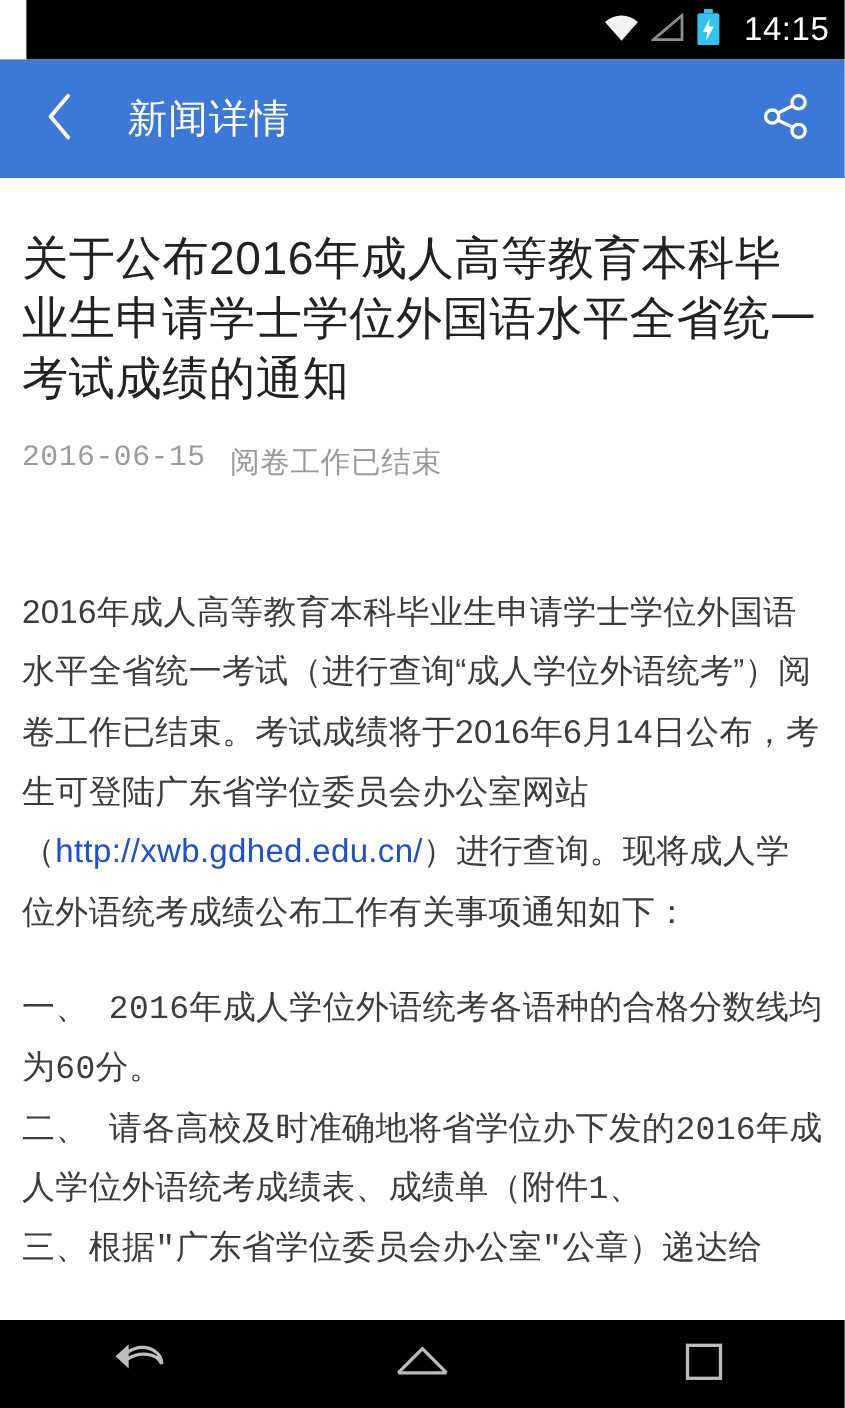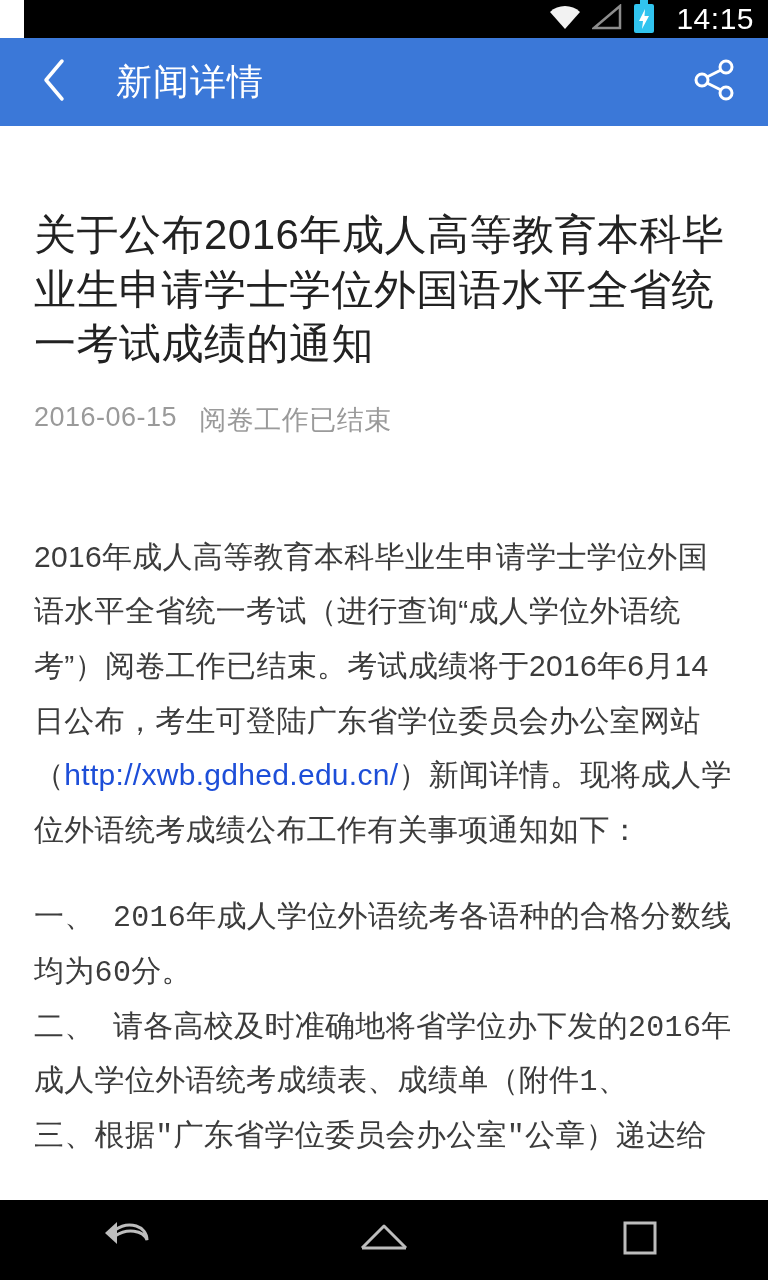--- a/index.html
+++ b/index.html
@@ -10,21 +10,21 @@
   body {
     width: 768px;
     height: 1280px;
     font-family: "Liberation Sans", sans-serif;
     overflow: hidden;
     position: relative;
   }
 
   
   .status-bar {
-    height: 38px;
+    height: 54px;
     background: #000000;
     display: flex;
     align-items: center;
     justify-content: flex-end;
     padding-right: 14px;
     box-sizing: border-box;
     margin-left: 24px;
   }
   .status-icons {
     display: flex;
@@ -37,21 +37,21 @@
   .status-time {
     color: #ffffff;
     font-size: 30px;
     letter-spacing: 0.5px;
     margin-left: 10px;
     line-height: 1;
   }
 
   
   .app-bar {
-    height: 88px;
+    height: 108px;
     background: #3b78d8;
     display: flex;
     align-items: center;
     padding: 0 26px;
     box-sizing: border-box;
   }
   .back-btn {
     width: 56px;
     height: 56px;
     display: flex;
@@ -78,38 +78,39 @@
 
   
   .content {
     position: absolute;
     top: 162px;
     left: 0;
     right: 0;
     bottom: 80px;
     overflow: hidden;
     background: #ffffff;
-    padding: 0 34px;
+    padding: 0 20px;
     box-sizing: border-box;
   }
   .article-title {
     font-size: 42px;
     line-height: 1.30;
     color: #222222;
     margin: 46px 0 0 0;
     font-weight: normal;
     letter-spacing: 0.5px;
   }
   .article-meta {
     margin-top: 30px;
     color: #9a9a9a;
     font-size: 27px;
     letter-spacing: 0.5px;
     display: flex;
     gap: 22px;
+    font-family: Liberation Mono, monospace;
   }
   .article-body {
     margin-top: 92px;
     font-size: 30px;
     line-height: 1.82;
     color: #3c3c3c;
     letter-spacing: 0.3px;
   }
   .article-body p {
     margin: 0 0 34px 0;
@@ -193,21 +194,21 @@
 
 <div class="content">
   <h1 class="article-title">关于公布2016年成人高等教育本科毕业生申请学士学位外国语水平全省统一考试成绩的通知</h1>
 
   <div class="article-meta">
     <span>2016-06-15</span>
     <span>阅卷工作已结束</span>
   </div>
 
   <div class="article-body">
-    <p><span>2016年成人高等教育本科毕业生申请学士学位外国语水平全省统一考试（进行查询“成人学位外语统考”）阅卷工作已结束。考试成绩将于2016年6月14日公布，考生可登陆广东省学位委员会办公室网站（</span><a class="inline-link" href="#">http://xwb.gdhed.edu.cn/</a><span>）新闻详情。现将成人学位外语统考成绩公布工作有关事项通知如下：</span></p>
+    <p><span>2016年成人高等教育本科毕业生申请学士学位外国语水平全省统一考试（进行查询“成人学位外语统考”）阅卷工作已结束。考试成绩将于2016年6月14日公布，考生可登陆广东省学位委员会办公室网站（</span><a class="inline-link" href="#">http://xwb.gdhed.edu.cn/</a><span>）进行查询。现将成人学位外语统考成绩公布工作有关事项通知如下：</span></p>
     <p class="tight">一、 2016年成人学位外语统考各语种的合格分数线均为60分。</p>
     <p class="tight">二、 请各高校及时准确地将省学位办下发的2016年成人学位外语统考成绩表、成绩单（附件1、</p>
     <p class="tight">三、根据"广东省学位委员会办公室"公章）递达给</p>
   </div>
 </div>
 
 <div class="nav-bar">
   <div class="nav-btn">
     <span>
       <svg width="54" height="44" viewBox="0 0 54 44">

